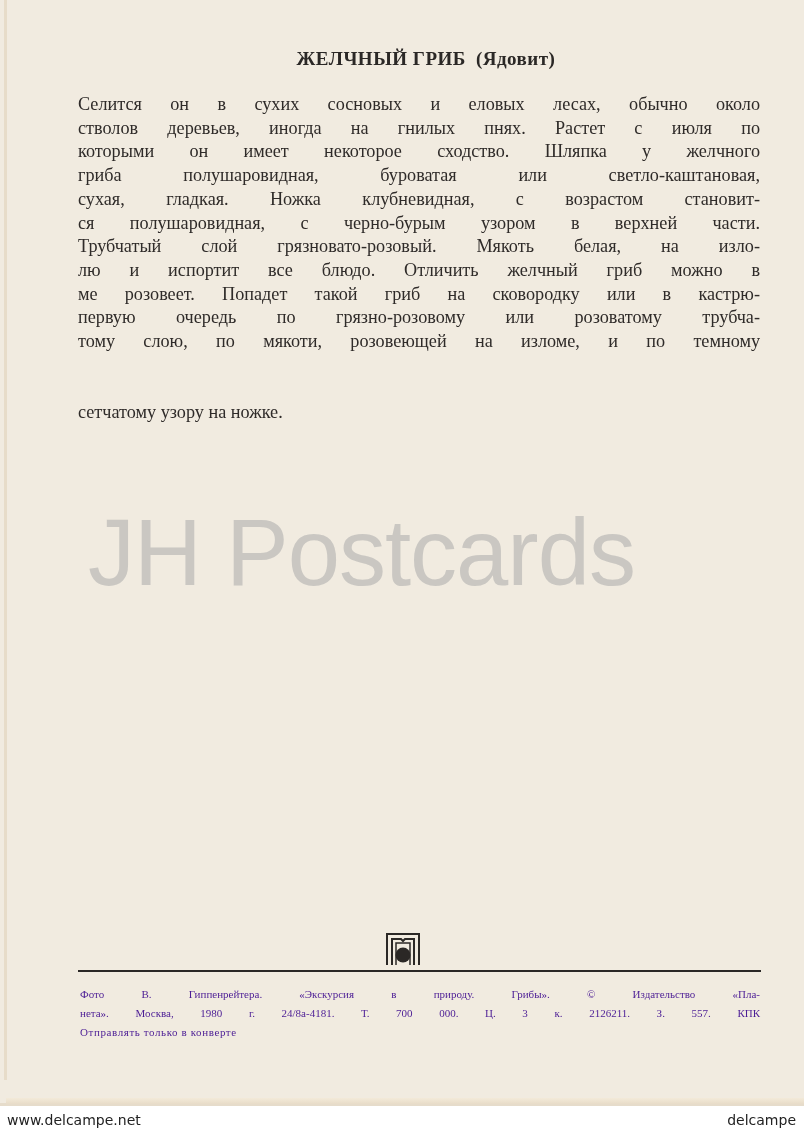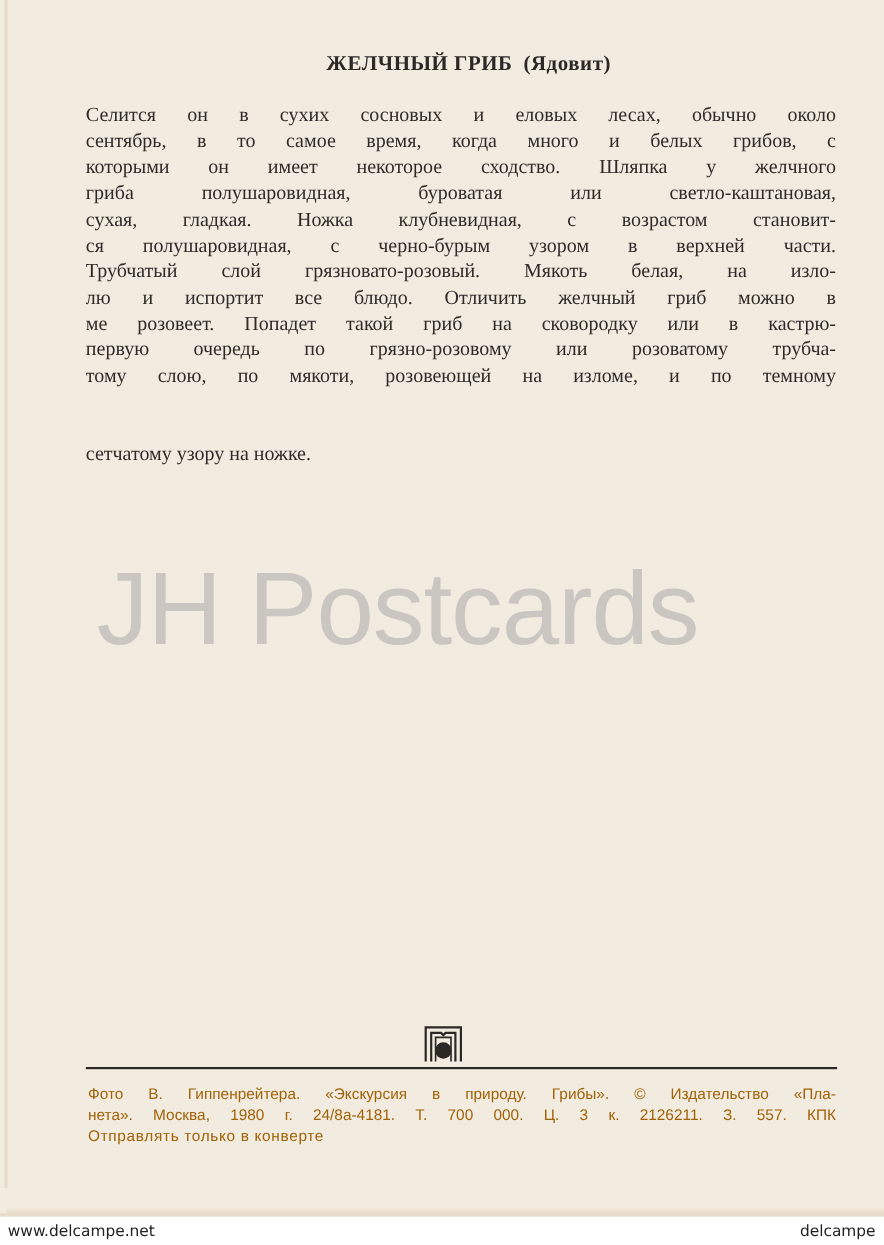--- a/index.html
+++ b/index.html
@@ -99,24 +99,24 @@
       top: 970px;
       width: 683px;
       height: 2px;
       background: #2b2826;
     }
     .imprint {
       position: absolute;
       left: 80px;
       top: 985px;
       width: 680px;
-      font-family: Liberation Sans, sans-serif;
-      font-size: 14px;
+      font-family: Liberation Serif, serif;
+      font-size: 11px;
       line-height: 19px;
-      color: #a16207;
+      color: #4c1d95;
     }
     .imprint .line {
       display: block;
       white-space: nowrap;
       text-align: justify;
       text-align-last: justify;
     }
     .imprint .line.last {
       text-align-last: left;
       letter-spacing: 0.6px;
@@ -148,21 +148,21 @@
 
 <div class="card">
   <div class="card-edge-left"></div>
 
   <div class="title">
     <span>ЖЕЛЧНЫЙ ГРИБ</span><span class="gap"></span><span>(Ядовит)</span>
   </div>
 
   <div class="body-text">
     <span class="line">Селится он в сухих сосновых и еловых лесах, обычно около</span>
-    <span class="line">сентябрь, в то самое время, когда много и белых грибов, с</span>
+    <span class="line">стволов деревьев, иногда на гнилых пнях. Растет с июля по</span>
     <span class="line">которыми он имеет некоторое сходство. Шляпка у желчного</span>
     <span class="line">гриба полушаровидная, буроватая или светло-каштановая,</span>
     <span class="line">сухая, гладкая. Ножка клубневидная, с возрастом становит-</span>
     <span class="line">ся полушаровидная, с черно-бурым узором в верхней части.</span>
     <span class="line">Трубчатый слой грязновато-розовый. Мякоть белая, на изло-</span>
     <span class="line">лю и испортит все блюдо. Отличить желчный гриб можно в</span>
     <span class="line">ме розовеет. Попадет такой гриб на сковородку или в кастрю-</span>
     <span class="line">первую очередь по грязно-розовому или розоватому трубча-</span>
     <span class="line">тому слою, по мякоти, розовеющей на изломе, и по темному</span>
     <span class="line last">сетчатому узору на ножке.</span>

